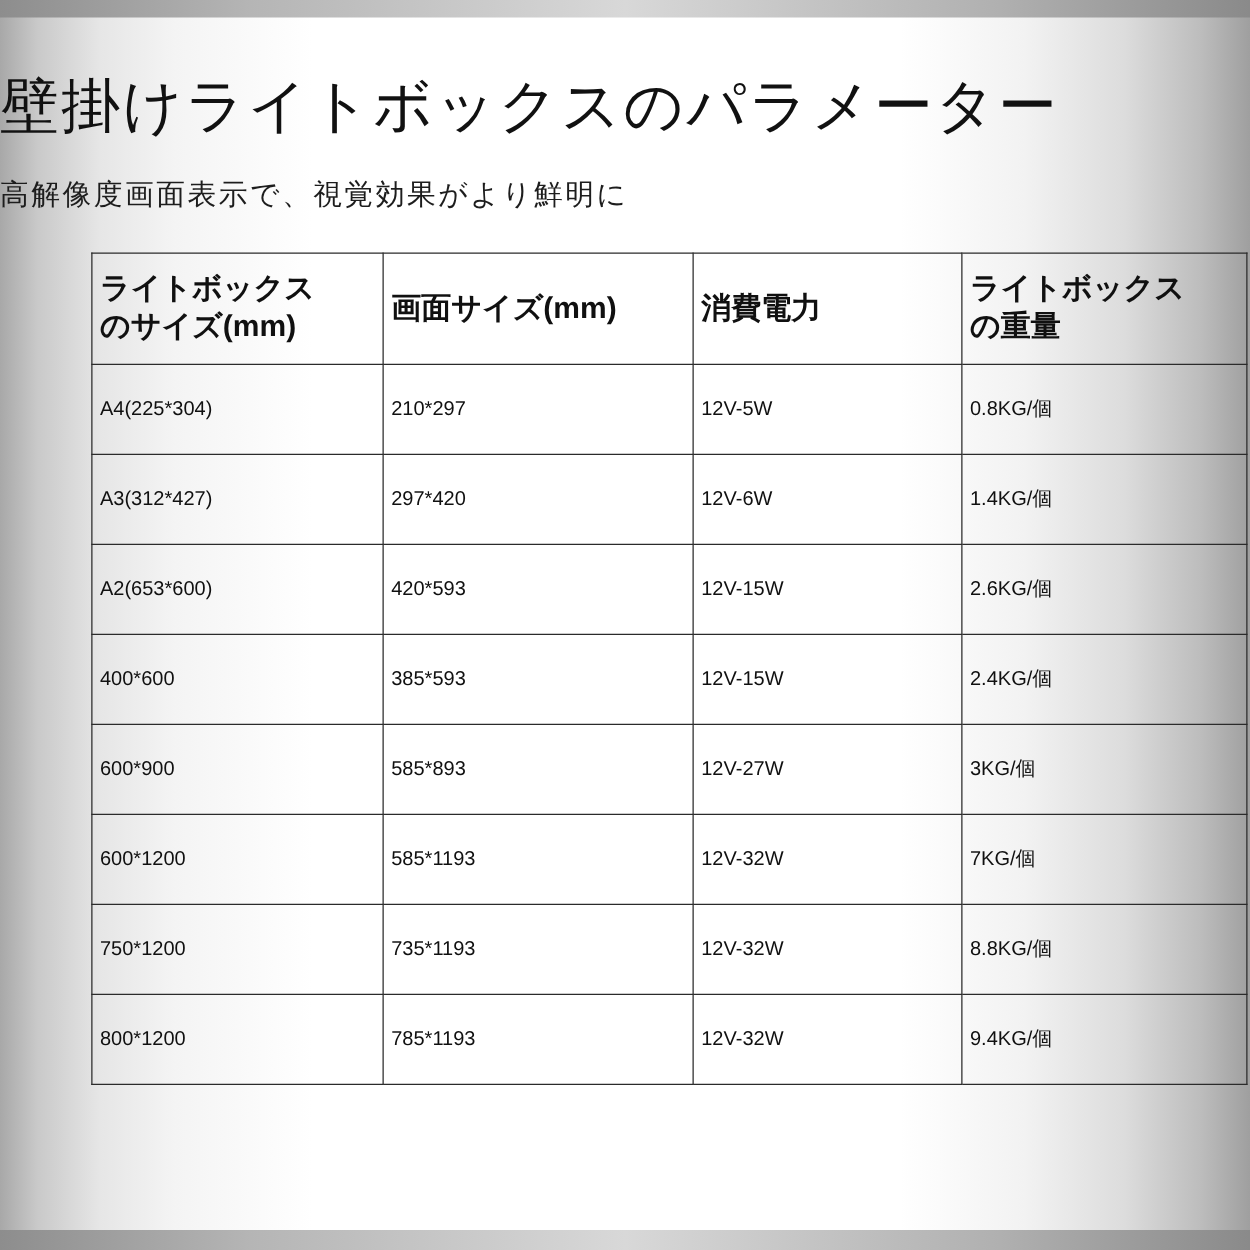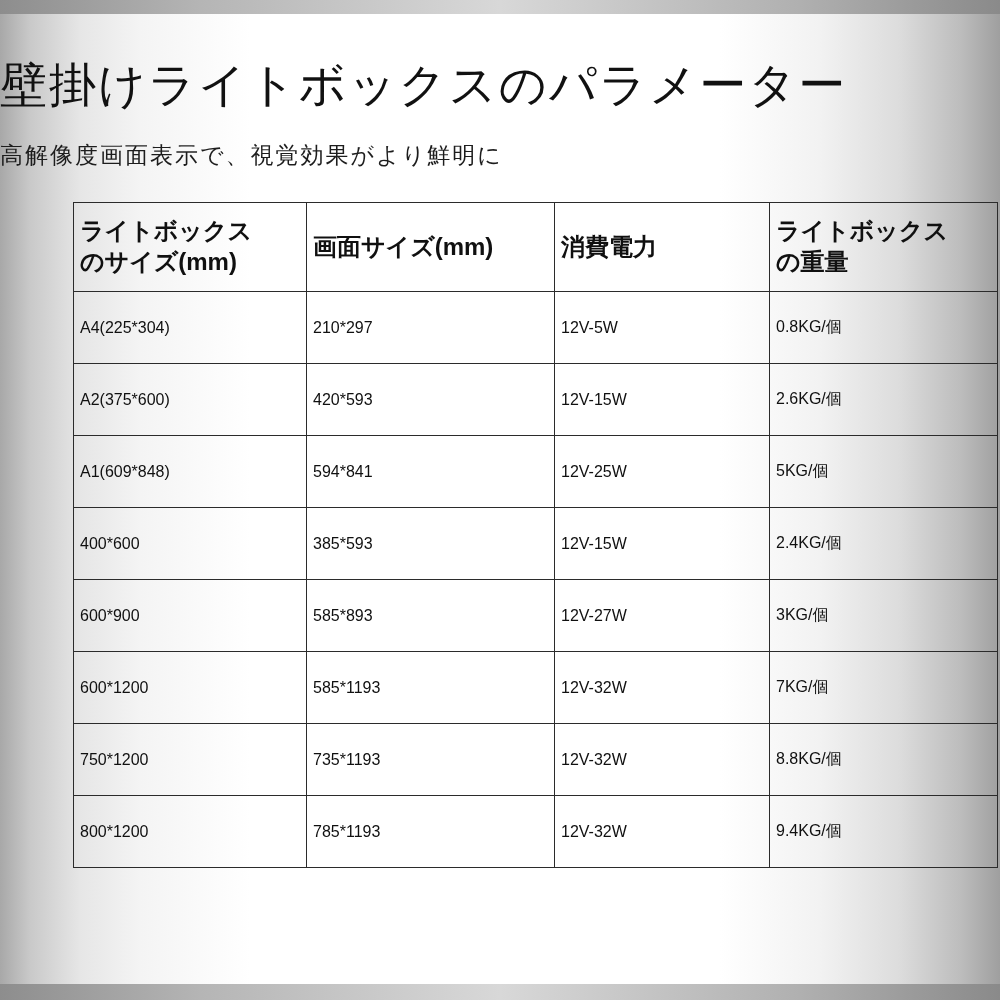--- a/index.html
+++ b/index.html
@@ -148,30 +148,30 @@
         </tr>
       </thead>
       <tbody>
         <tr>
           <td>A4(225*304)</td>
           <td>210*297</td>
           <td>12V-5W</td>
           <td>0.8KG/個</td>
         </tr>
         <tr>
-          <td>A2(375*600)</td>
+          <td>A3(312*427)</td>
+          <td>297*420</td>
+          <td>12V-6W</td>
+          <td>1.4KG/個</td>
+        </tr>
+        <tr>
+          <td>A2(653*600)</td>
           <td>420*593</td>
           <td>12V-15W</td>
           <td>2.6KG/個</td>
-        </tr>
-        <tr>
-          <td>A1(609*848)</td>
-          <td>594*841</td>
-          <td>12V-25W</td>
-          <td>5KG/個</td>
         </tr>
         <tr>
           <td>400*600</td>
           <td>385*593</td>
           <td>12V-15W</td>
           <td>2.4KG/個</td>
         </tr>
         <tr>
           <td>600*900</td>
           <td>585*893</td>

